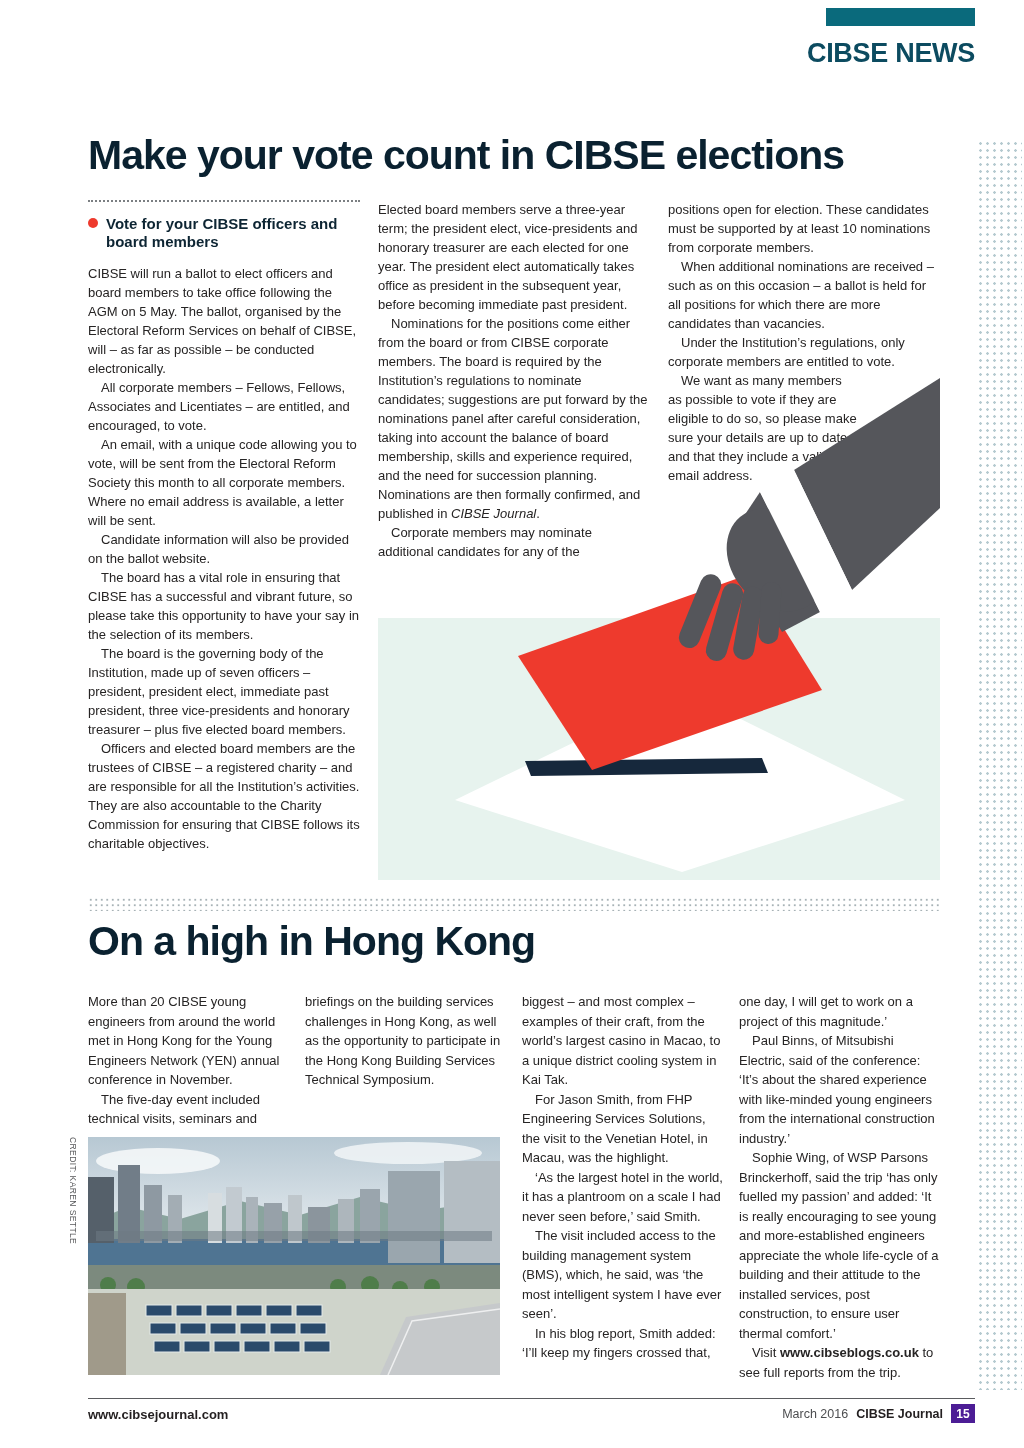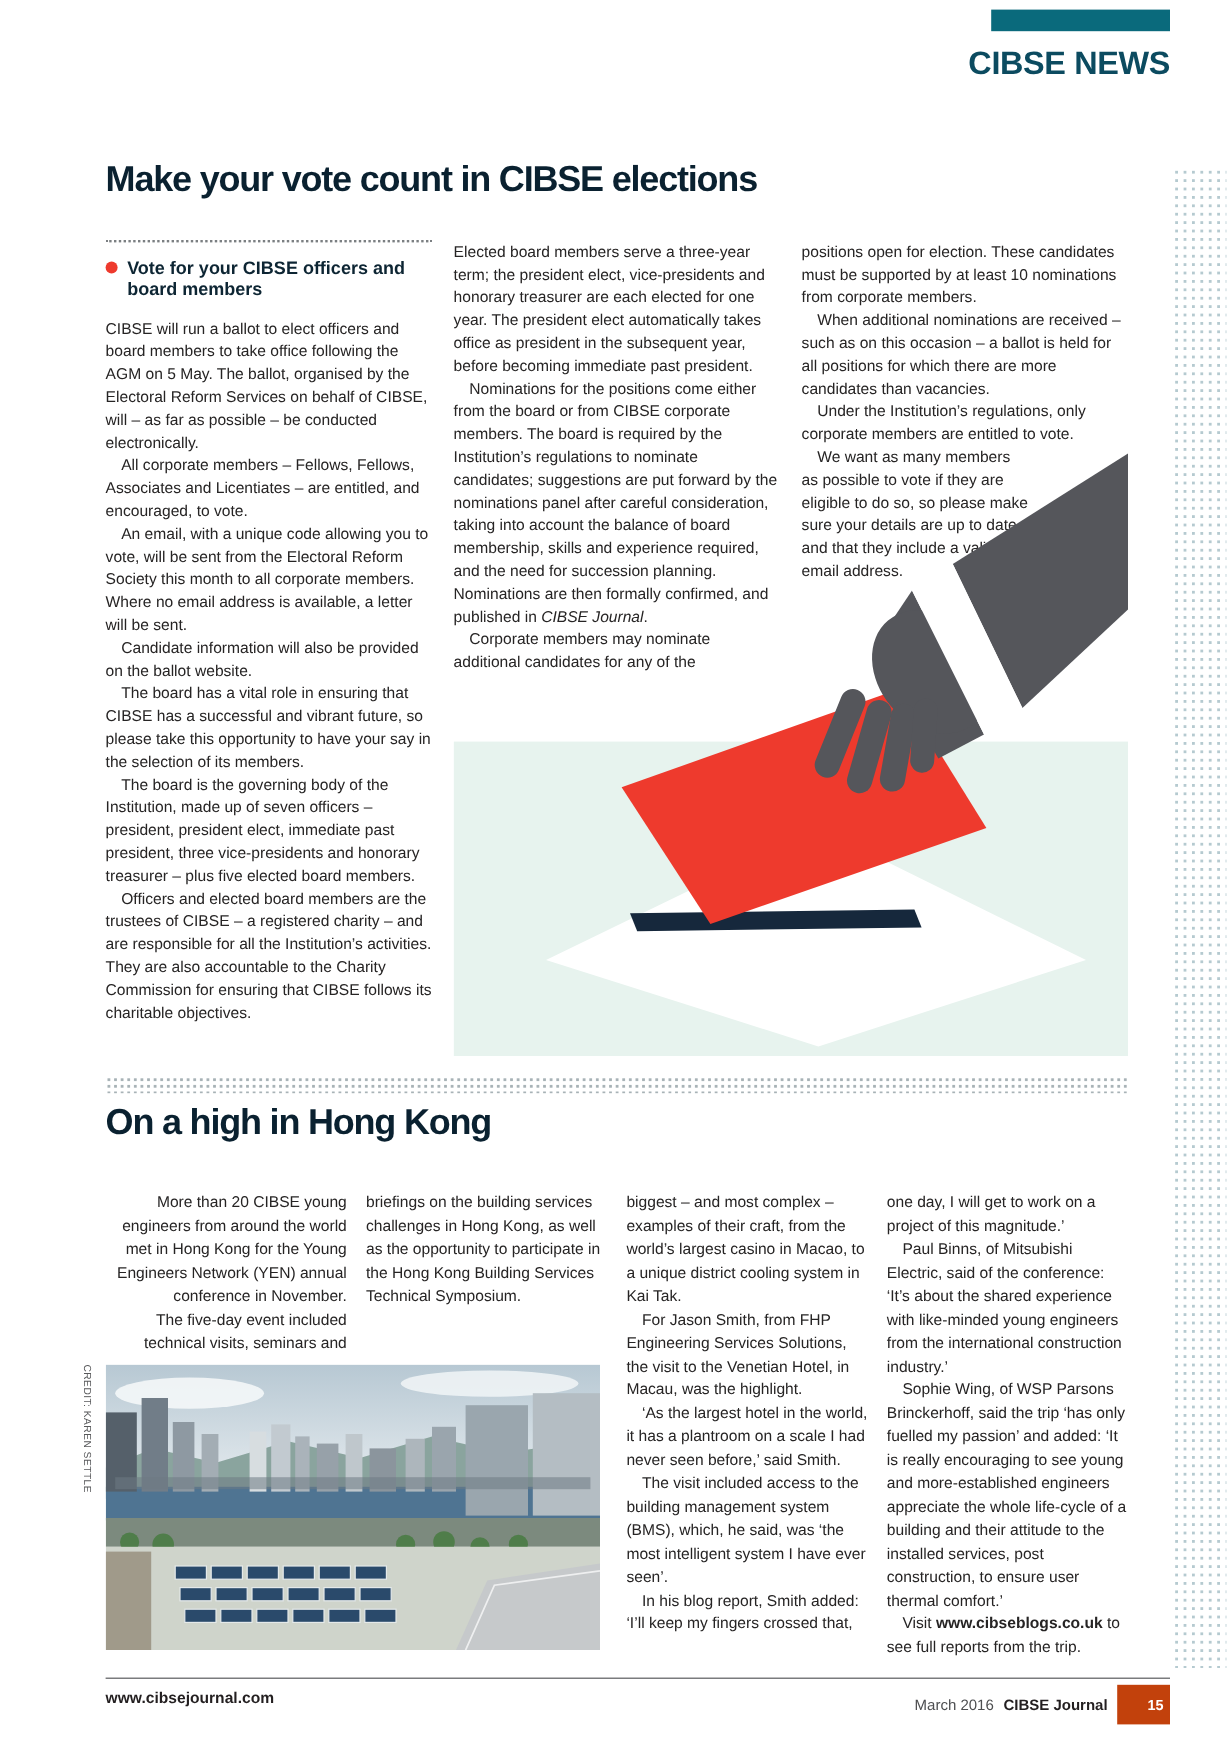--- a/index.html
+++ b/index.html
@@ -10,32 +10,32 @@
   .news-bar{position:absolute;left:826px;top:8px;width:149px;height:18px;background:#0a6a7c;}
   .news-title{position:absolute;right:49px;top:27px;font-size:27px;font-weight:bold;color:#0c4b60;letter-spacing:-0.3px;margin-top:11px;}
 
   
   .dot-strip{position:absolute;left:977px;top:140px;width:45px;height:1250px;
     background-image:radial-gradient(#b5cad0 1.3px,transparent 1.45px);background-size:7px 7px;}
   .dot-band{position:absolute;left:88px;top:897px;width:852px;height:14px;
     background-image:radial-gradient(#a7b2b6 1.1px,transparent 1.25px);background-size:5.5px 5.5px;}
 
   
-  .headline{position:absolute;left:88px;margin:0;font-size:30px;line-height:1.05;font-weight:bold;color:#0a2130;letter-spacing:-1px;}
+  .headline{position:absolute;left:88px;margin:0;font-size:41px;line-height:1.05;font-weight:bold;color:#0a2130;letter-spacing:-1px;}
   .h-elections{top:134px;}
   .h-hongkong{top:920px;}
 
   
   .col{position:absolute;font-size:13px;color:#262424;}
   .a1col{top:200px;width:272px;line-height:19px;}
   .a1c1{left:88px;}
   .a1c2{left:378px;}
   .a1c3{left:668px;}
   .a2col{top:992px;width:201px;line-height:19.5px;}
-  .a2c1{left:88px;text-align:right;}
+  .a2c1{left:88px;}
   .a2c2{left:305px;}
   .a2c3{left:522px;}
   .a2c4{left:739px;}
   .col p{margin:0;}
   .col p + p{text-indent:13px;}
   .narrow{max-width:190px;}
   em{font-style:italic;}
   strong{font-weight:bold;}
 
   
@@ -52,22 +52,22 @@
   .hk-photo svg{display:block;width:100%;height:100%;}
   .photo-credit{position:absolute;left:68px;top:1137px;height:238px;font-size:8.5px;color:#58595b;
     letter-spacing:0.4px;writing-mode:vertical-rl;}
 
   
   .footer-rule{position:absolute;left:88px;top:1398px;width:887px;height:1px;background:#5a5b5e;}
   .footer-site{position:absolute;left:88px;top:1407px;font-size:13px;font-weight:bold;color:#231f20;}
   .footer-right{position:absolute;right:49px;top:1404px;display:flex;align-items:center;gap:8px;font-size:12.5px;}
   .footer-issue{color:#4d4e50;}
   .footer-journal{font-weight:bold;color:#231f20;}
-  .page-box{width:24px;height:33px;background:#c2410c;color:#fff;font-size:12px;font-weight:bold;
-    display:flex;align-items:center;justify-content:center;padding-left:20px;}
+  .page-box{width:24px;height:19px;background:#4c1d95;color:#fff;font-size:12px;font-weight:bold;
+    display:flex;align-items:center;justify-content:center;}
 </style>
 </head>
 <body>
 
 <div class="page">
 
   <div class="news-bar"></div>
   <div class="news-title">CIBSE NEWS</div>
 
   <div class="dot-strip"></div>

